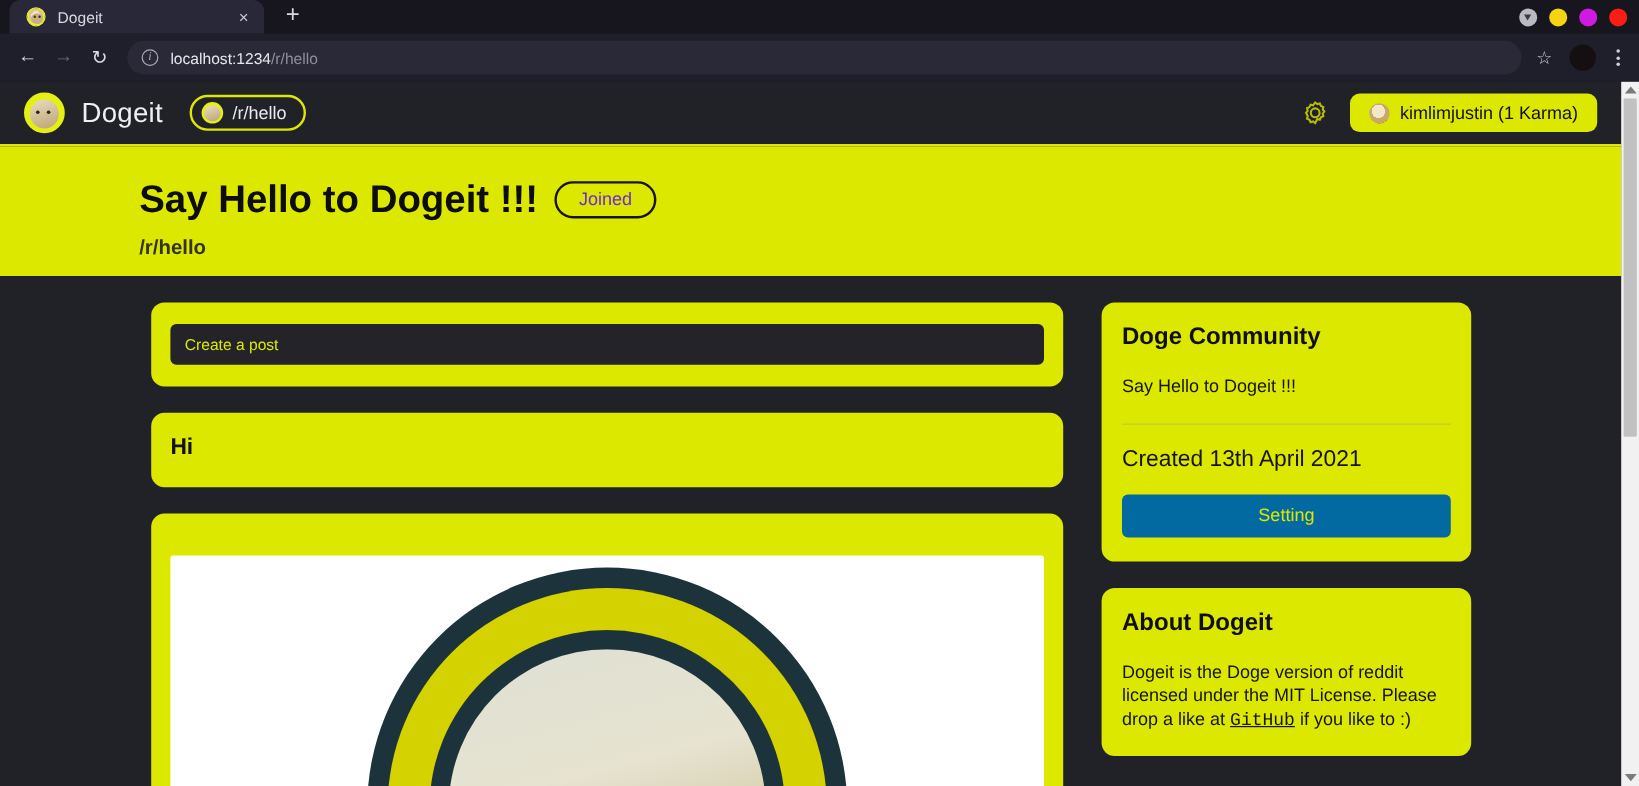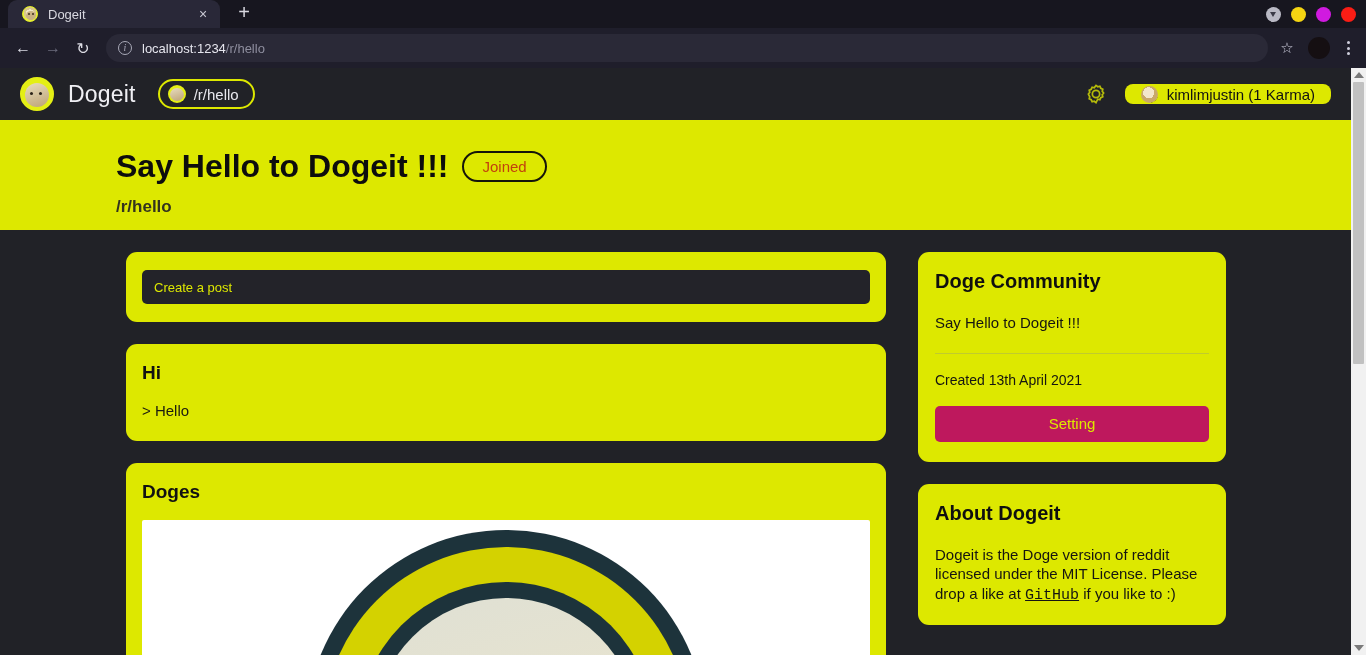--- a/index.html
+++ b/index.html
@@ -148,40 +148,40 @@
   }
   .sub-pill-av::after {
     content:""; position:absolute; left:2px; top:3px; width:14px; height:13px;
     border-radius:50%; background: linear-gradient(160deg,#e8ddc0,#bda375);
   }
   .sub-pill-label { color: #e8e8ee; font-size: 15px; }
   .appbar-right { margin-left: auto; display: flex; align-items: center; gap: 18px; }
   .gear { width: 22px; height: 22px; display:block; }
   .user-btn {
     background: #dde800; color: #111;
-    border-radius: 8px; height: 20px;
+    border-radius: 8px; height: 32px;
     display: flex; align-items: center; gap: 9px;
     padding: 0 16px; font-size: 15px; font-weight: 500;
   }
   .user-av {
     width: 17px; height: 17px; border-radius: 50%;
     background: radial-gradient(circle at 45% 40%, #f2e6cb 0 40%, #c9a86a 40% 72%, #8a6b3a 72% 100%);
     flex: 0 0 auto;
   }
 
   
   .banner {
     background: #dde800; height: 108px;
     padding: 26px 0 0 116px;
   }
   .banner-row { display: flex; align-items: center; gap: 14px; }
   .banner-title { font-size: 32px; font-weight: bold; color: #0d0d0d; }
   .joined-badge {
     border: 2px solid #15150a; border-radius: 18px;
-    padding: 5px 18px; font-size: 15px; color: #c2410c;
+    padding: 5px 18px; font-size: 15px; color: #6d28d9;
     background: transparent;
   }
   .banner-sub { font-size: 17px; font-weight: bold; color: #33331e; margin-top: 12px; }
 
   
   .content {
     display: flex; gap: 32px;
     padding: 22px 0 0 126px;
   }
   .col-main { width: 760px; flex: 0 0 auto; }
@@ -229,24 +229,24 @@
     background:
       radial-gradient(circle at 36% 62%, #e0b04a 0 12%, rgba(224,176,74,0) 13%),
       radial-gradient(circle at 66% 70%, #d9a845 0 11%, rgba(217,168,69,0) 12%),
       linear-gradient(165deg,#dfe0d4 0%, #e6e3d0 40%, #cfc39a 75%, #b99f63 100%);
   }
 
   .side-card { padding: 18px 17px 20px; }
   .side-title { font-size: 20px; font-weight: bold; color: #0f0f0f; }
   .side-text { font-size: 15px; color: #151510; margin-top: 20px; line-height: 1.3; }
   .side-hr { border: none; border-top: 1.5px solid #c0cb2e; margin: 20px 0 0; }
-  .side-meta { font-size: 14px; color: #151510; margin-top: 18px; }
+  .side-meta { font-size: 19px; color: #151510; margin-top: 18px; }
   .setting-btn {
     display: block; width: 100%; margin-top: 18px;
-    background: #be185d; color: #dde800;
+    background: #0369a1; color: #dde800;
     border: none; border-radius: 5px;
     height: 36px; font-size: 15px;
     font-family: "Liberation Sans", sans-serif;
   }
   .gh-link { color: #151510; text-decoration: underline; font-family: Liberation Mono, monospace; }
 
   
   .scrollbar {
     position: absolute; right: 0; top: 0;
     width: 15px; height: 587px; background: #f1f1f1;
@@ -337,25 +337,23 @@
       <div class="content">
 
         <div class="col-main">
 
           <div class="card create-card">
             <input class="create-input" type="text" placeholder="Create a post" style="">
           </div>
 
           <div class="card post-card">
             <div class="post-title">Hi</div>
-            <div class="post-body">&gt; Hello</div>
           </div>
 
           <div class="card post-card with-img">
-            <div class="post-title">Doges</div>
             <div class="post-media">
               <div class="doge-badge">
                 <div class="ring2"></div>
                   <div class="ring3"></div>
                   <div class="photo"></div>
               </div>
             </div>
           </div>
 
         </div>

